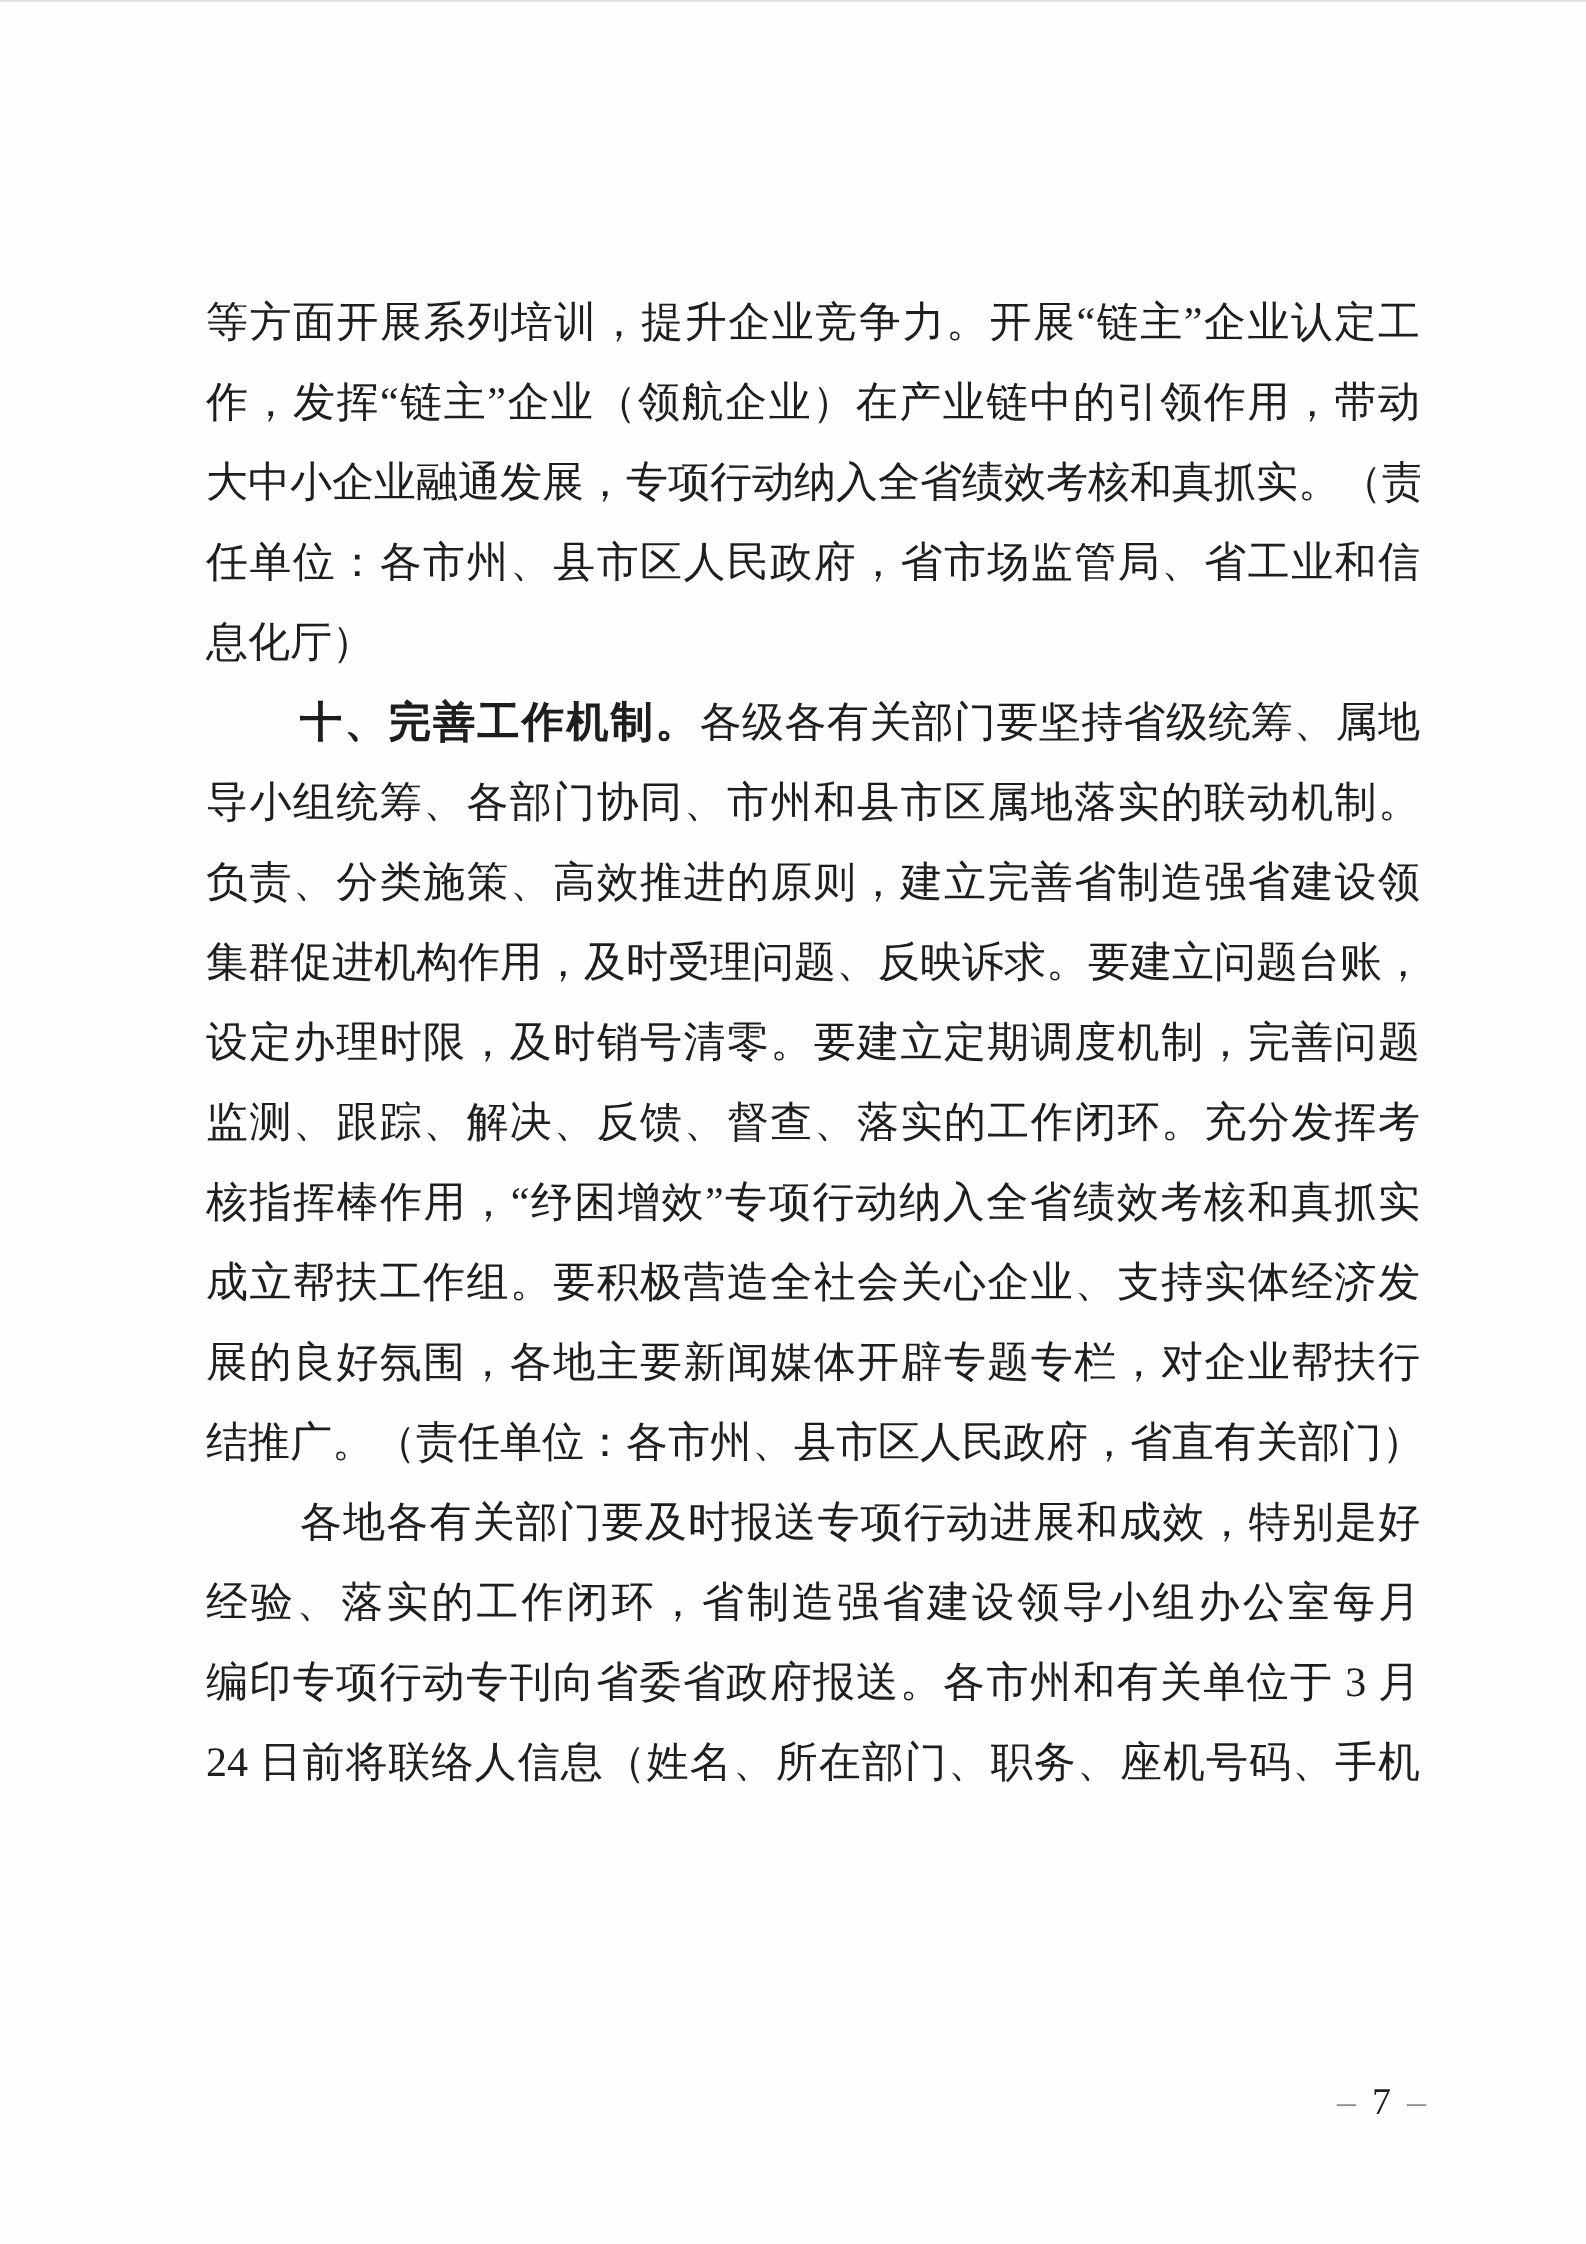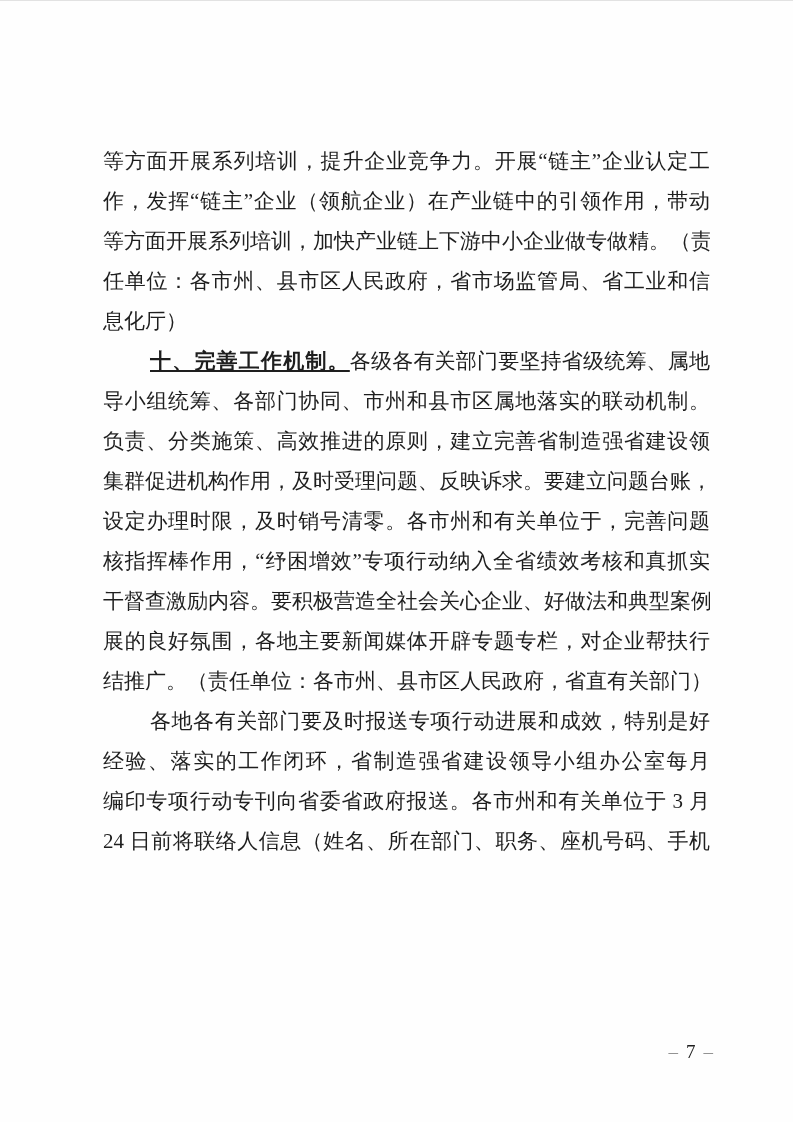--- a/index.html
+++ b/index.html
@@ -42,21 +42,20 @@
     text-align: center;
     text-align-last: left;
   }
   .line.indent {
     text-indent: 47px;
   }
   .line .h {
     font-family: "Liberation Sans", "DejaVu Sans", sans-serif;
     font-weight: bold;
     letter-spacing: 1px;
-    text-decoration: underline;
   }
   .footer {
     position: absolute;
     top: 1040px;
     right: 80px;
     font-size: 19px;
     line-height: 24px;
     display: flex;
     align-items: center;
     gap: 8px;
@@ -67,31 +66,32 @@
 </style>
 </head>
 <body>
 
 <div class="page">
   <div class="scan-edge"></div>
 
   <div class="content">
     <div class="line"><span>等方面开展系列培训，提升企业竞争力。开展“链主”企业认定工</span></div>
     <div class="line"><span>作，发挥“链主”企业（领航企业）在产业链中的引领作用，带动</span></div>
-    <div class="line"><span>等方面开展系列培训，加快产业链上下游中小企业做专做精。（责</span></div>
+    <div class="line"><span>大中小企业融通发展，专项行动纳入全省绩效考核和真抓实。（责</span></div>
     <div class="line"><span>任单位：各市州、县市区人民政府，省市场监管局、省工业和信</span></div>
     <div class="line short"><span>息化厅）</span></div>
 
     <div class="line indent"><b class="h">十、完善工作机制。</b><span>各级各有关部门要坚持省级统筹、属地</span></div>
     <div class="line"><span>导小组统筹、各部门协同、市州和县市区属地落实的联动机制。</span></div>
     <div class="line"><span>负责、分类施策、高效推进的原则，建立完善省制造强省建设领</span></div>
     <div class="line"><span>集群促进机构作用，及时受理问题、反映诉求。要建立问题台账，</span></div>
-    <div class="line"><span>设定办理时限，及时销号清零。各市州和有关单位于，完善问题</span></div>
+    <div class="line"><span>设定办理时限，及时销号清零。要建立定期调度机制，完善问题</span></div>
+    <div class="line"><span>监测、跟踪、解决、反馈、督查、落实的工作闭环。充分发挥考</span></div>
     <div class="line"><span>核指挥棒作用，“纾困增效”专项行动纳入全省绩效考核和真抓实</span></div>
-    <div class="line"><span>干督查激励内容。要积极营造全社会关心企业、好做法和典型案例</span></div>
+    <div class="line"><span>成立帮扶工作组。要积极营造全社会关心企业、支持实体经济发</span></div>
     <div class="line"><span>展的良好氛围，各地主要新闻媒体开辟专题专栏，对企业帮扶行</span></div>
     <div class="line"><span>结推广。（责任单位：各市州、县市区人民政府，省直有关部门）</span></div>
 
     <div class="line indent"><span>各地各有关部门要及时报送专项行动进展和成效，特别是好</span></div>
     <div class="line"><span>经验、落实的工作闭环，省制造强省建设领导小组办公室每月</span></div>
     <div class="line"><span>编印专项行动专刊向省委省政府报送。各市州和有关单位于 3 月</span></div>
     <div class="line"><span>24 日前将联络人信息（姓名、所在部门、职务、座机号码、手机</span></div>
   </div>
 
   <div class="footer">

